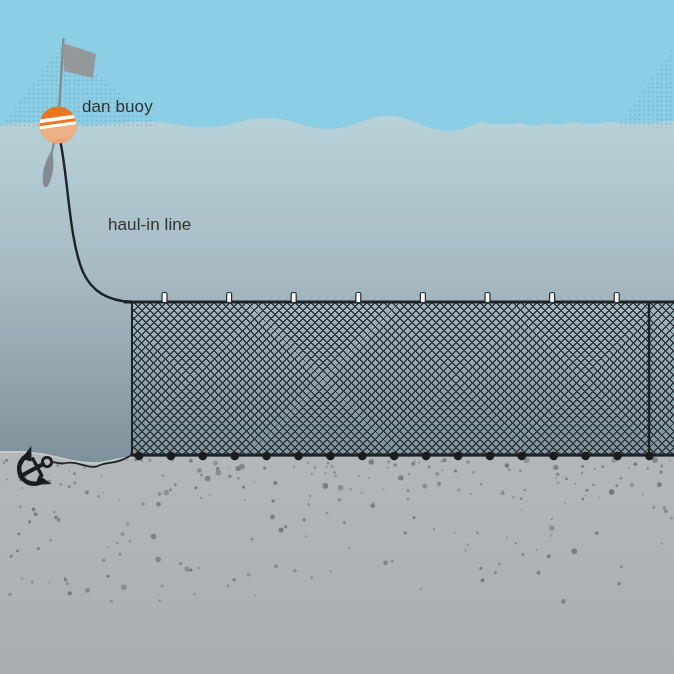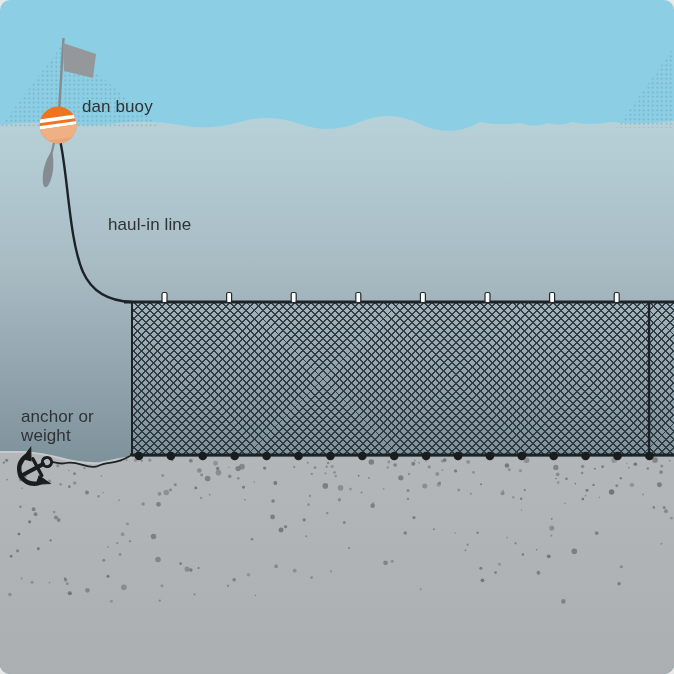--- a/index.html
+++ b/index.html
@@ -1,20 +1,19 @@
 <!DOCTYPE html>
 <html style="--sky: #8ccfe4; --water-top: #b7d1d9; --water-mid: #a7bac2; --water-deep: #7e929c; --seabed-top: #b4b7b9; --seabed-bottom: #acafb1; --seabed-edge: #c6c9ca; --speckle: #6e7478; --net-line: #222a30; --rope: #1c2227; --buoy-orange: #ef7420; --buoy-light: #efb183; --buoy-band: #ffffff; --flag-gray: #95989b; --metal-gray: #858c91; --anchor-black: #1a1d1f; --float-white: #fdfdfa; --text: #2f3234;"><head>
 <meta charset="utf-8">
 <style>
   html,body{margin:0;padding:0;background:#e8e8e8;}
   .scene{
     position:relative;width:674px;height:674px;overflow:hidden;
     font-family:"Liberation Sans",sans-serif;
     background:var(--sky,#8ccfe4);
-    border-radius:10px;
   }
   .scene svg{position:absolute;left:0;top:0;}
   
   .cone{
     position:absolute;
     background-image:radial-gradient(circle, rgba(55,108,130,.55) .8px, transparent 1.2px);
     background-size:4.5px 4.5px;
     opacity:.45;
   }
   .cone-left{left:0;top:42px;width:165px;height:85px;
@@ -369,17 +368,13 @@
         <rect x="34" y="117" width="48" height="10" fill="#ffffff"></rect>
         <rect x="34" y="120.6" width="48" height="3" fill="#ef7420"></rect>
         <rect x="34" y="127" width="48" height="22" fill="#efb183"></rect>
         <rect x="34" y="139" width="48" height="10" fill="#eaa678"></rect>
       </g>
     </g>
   </svg>
 
   <div class="label lbl-danbuoy">dan buoy</div>
   <div class="label lbl-haulin">haul-in line</div>
-  <div class="label lbl-anchor">
-    <span>anchor or</span><br>
-    <span>weight</span>
-  </div>
 </div>
 
 </body></html>

